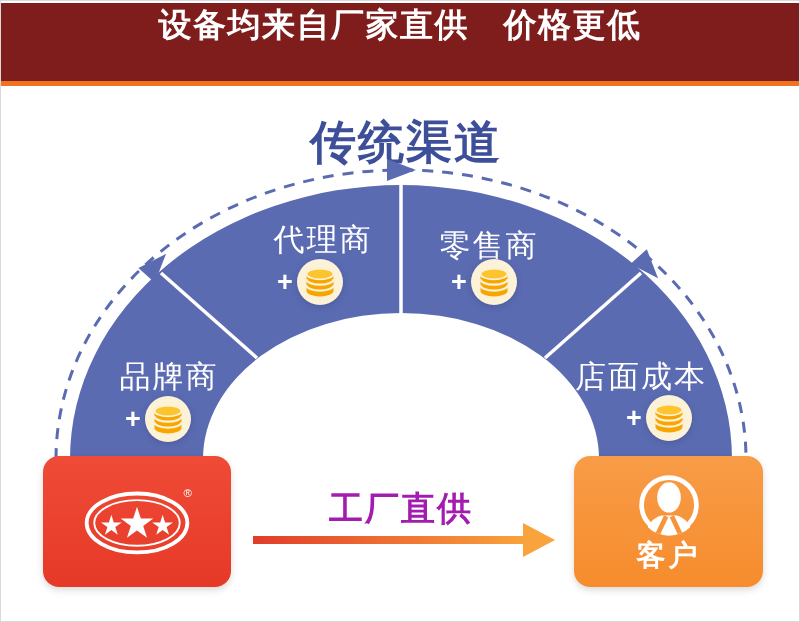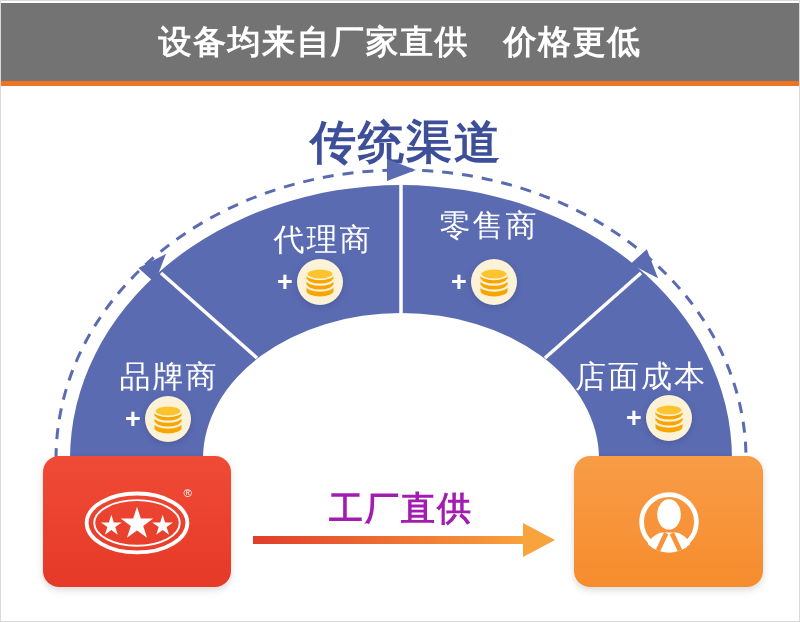--- a/index.html
+++ b/index.html
@@ -6,21 +6,21 @@
   *{box-sizing:border-box;}
   .page{
     position:relative;width:800px;height:622px;background:#ffffff;
     border:1px solid #d9d9d9;overflow:hidden;
     font-family:"Liberation Sans", sans-serif;
     margin:0 auto;
   }
   
   .header{
     position:absolute;top:2px;left:0;right:0;height:78px;
-    background:#737373;display:flex;align-items:center;justify-content:center;
+    background:#7f1d1d;display:flex;align-items:flex-start;justify-content:center;
   }
   .header-title{
     color:#ffffff;font-size:33px;font-weight:bold;letter-spacing:1.5px;white-space:nowrap;
   }
   .accent-bar{
     position:absolute;top:80px;left:0;right:0;height:5px;background:#ee7421;
   }
   
   .channel-title{
     position:absolute;left:255px;top:111px;width:300px;text-align:center;
@@ -28,21 +28,21 @@
   }
   
   .ring-svg{position:absolute;left:0;top:0;width:800px;height:622px;}
   
   .lbl{
     position:absolute;width:200px;text-align:center;color:#ffffff;
     font-size:31px;letter-spacing:2px;white-space:nowrap;
   }
   .lbl-brand{left:68px;top:355px;}
   .lbl-agent{left:222px;top:218px;}
-  .lbl-retail{left:388px;top:204px;}
+  .lbl-retail{left:388px;top:224px;}
   .lbl-store{left:540px;top:355px;}
   
   .coinrow{position:absolute;display:flex;align-items:center;gap:2px;height:46px;}
   .row-brand{left:122px;top:395px;}
   .row-agent{left:274px;top:258px;}
   .row-retail{left:448px;top:258px;}
   .row-store{left:623px;top:394px;}
   .plus{width:20px;text-align:center;color:#ffffff;font-size:27px;font-weight:600;line-height:46px;}
   .coin-circle{
     width:46px;height:46px;border-radius:50%;background:#fbf2d8;
@@ -175,15 +175,16 @@
           </clipPath>
       </defs>
       <circle cx="0" cy="0" r="29" fill="none" stroke="#ffffff" stroke-width="5"></circle>
       <ellipse cx="0" cy="-8" rx="12.5" ry="16" fill="#ffffff"></ellipse>
       <g clip-path="url(#pclip)">
         <path d="M -26 35 Q -23 15 -8 11 L 8 11 Q 23 15 26 35 Z" fill="#ffffff"></path>
         <path d="M -3 12 L -13 33" stroke="#f79439" stroke-width="5" fill="none"></path>
         <path d="M 3 12 L 13 33" stroke="#f79439" stroke-width="5" fill="none"></path>
       </g>
     </svg>
+    <div class="box-label">客户</div>
   </div>
 
 </div>
 
 </body></html>

